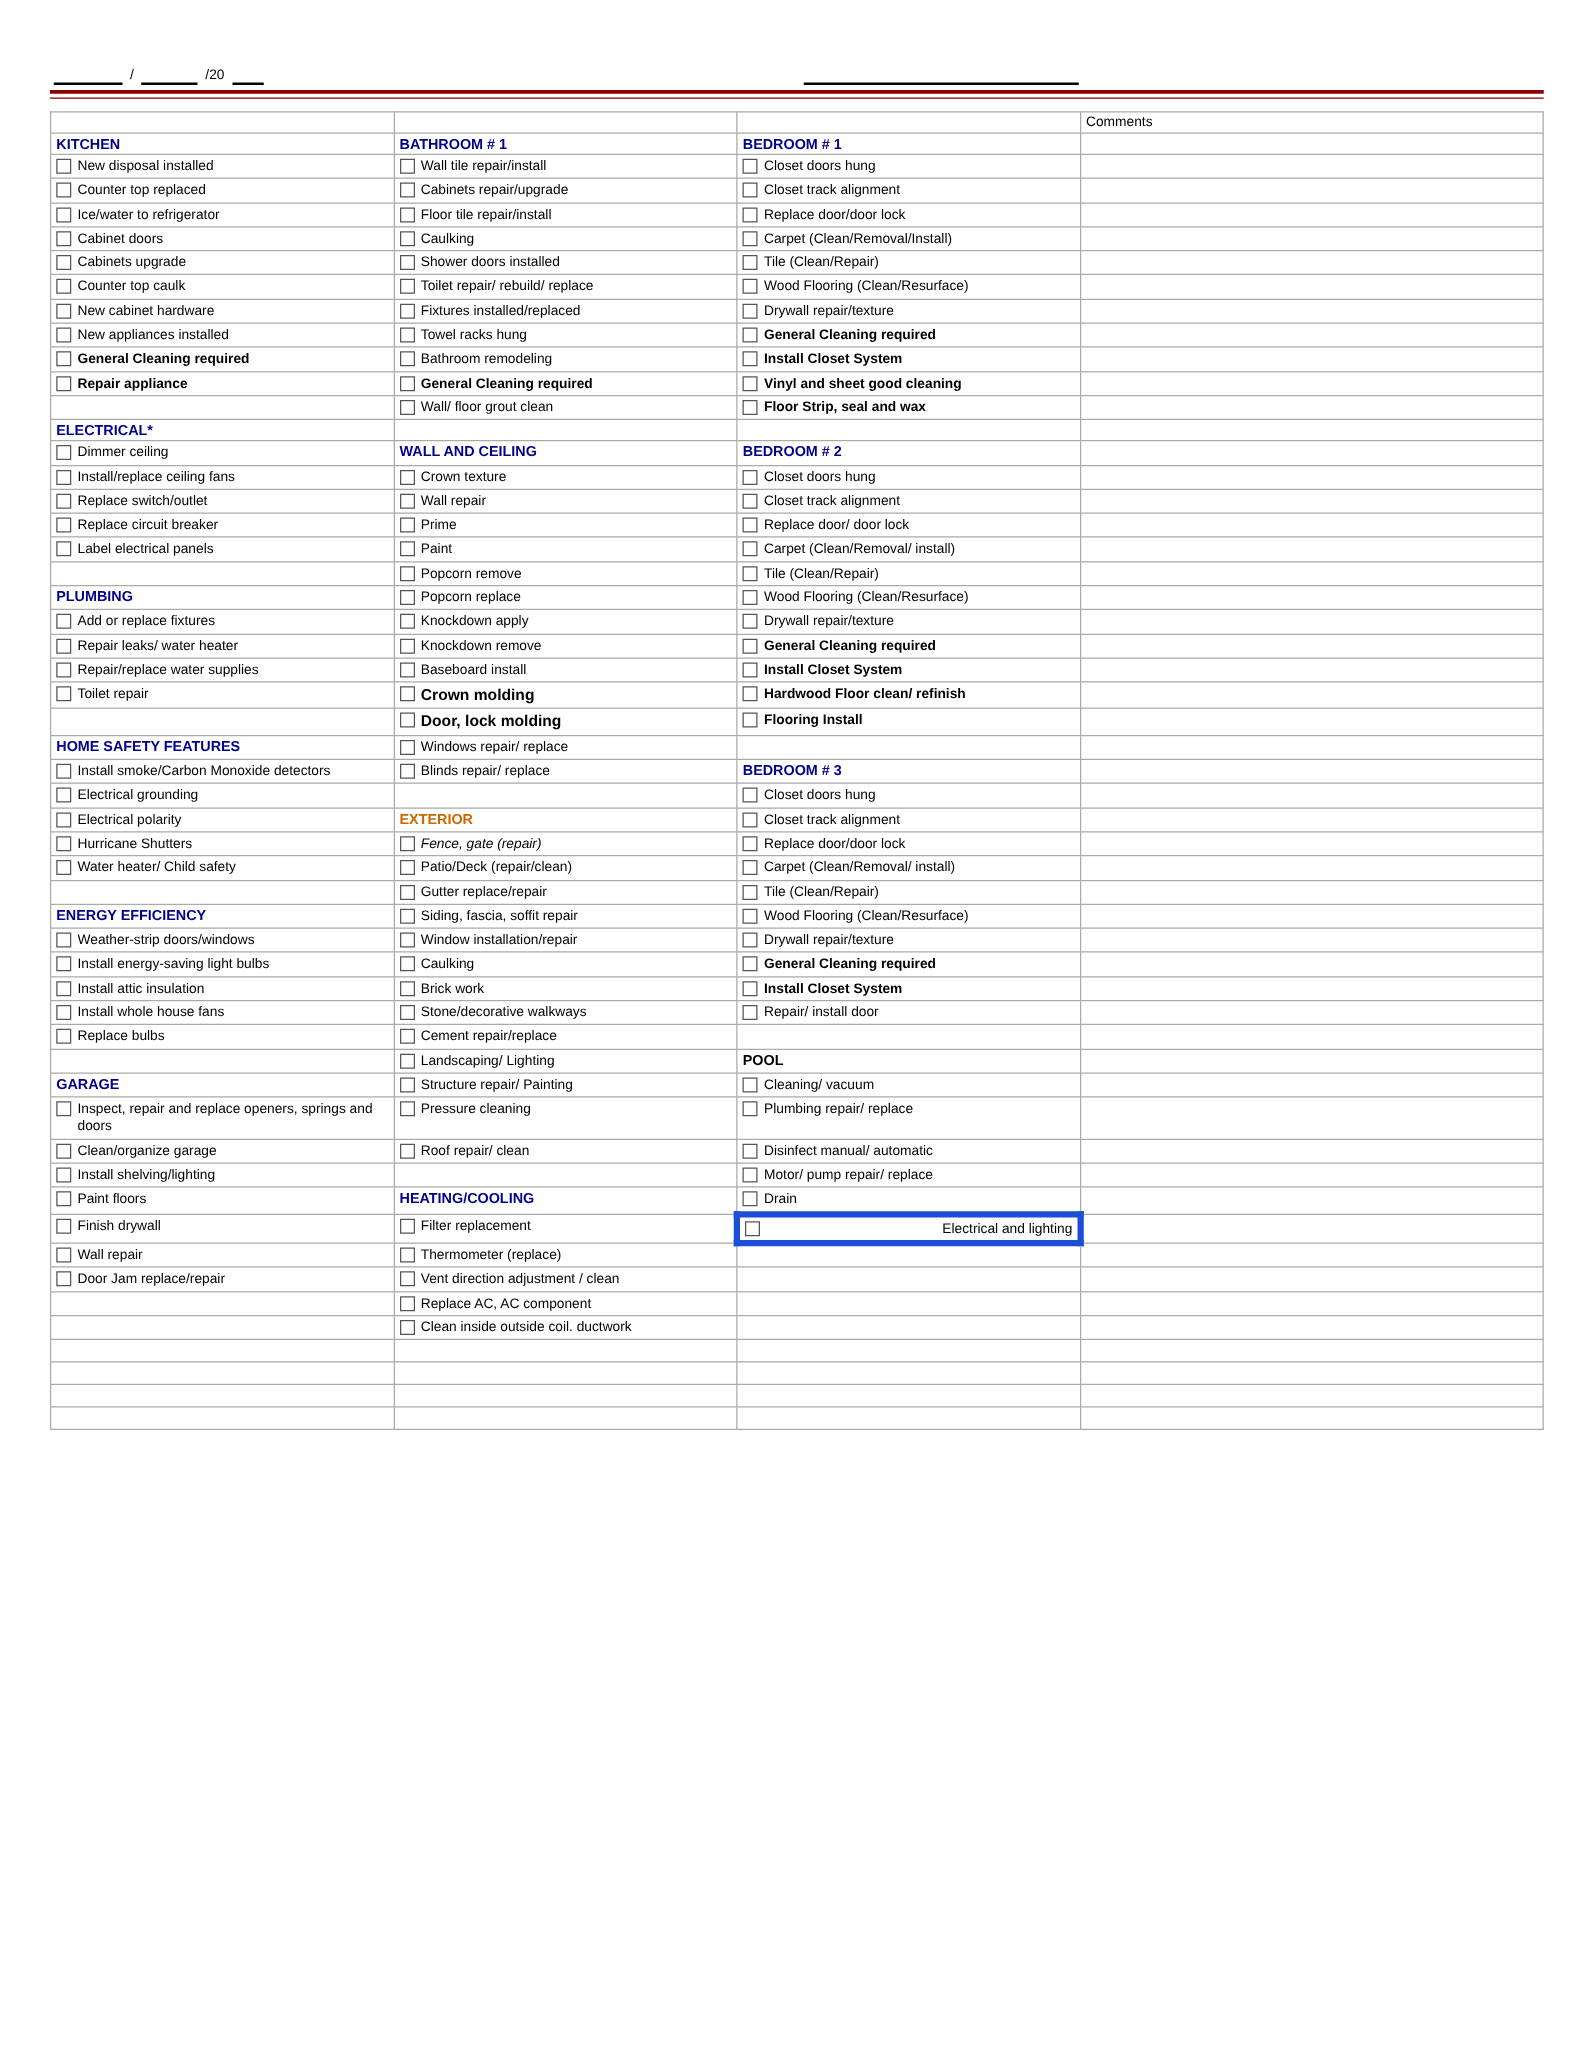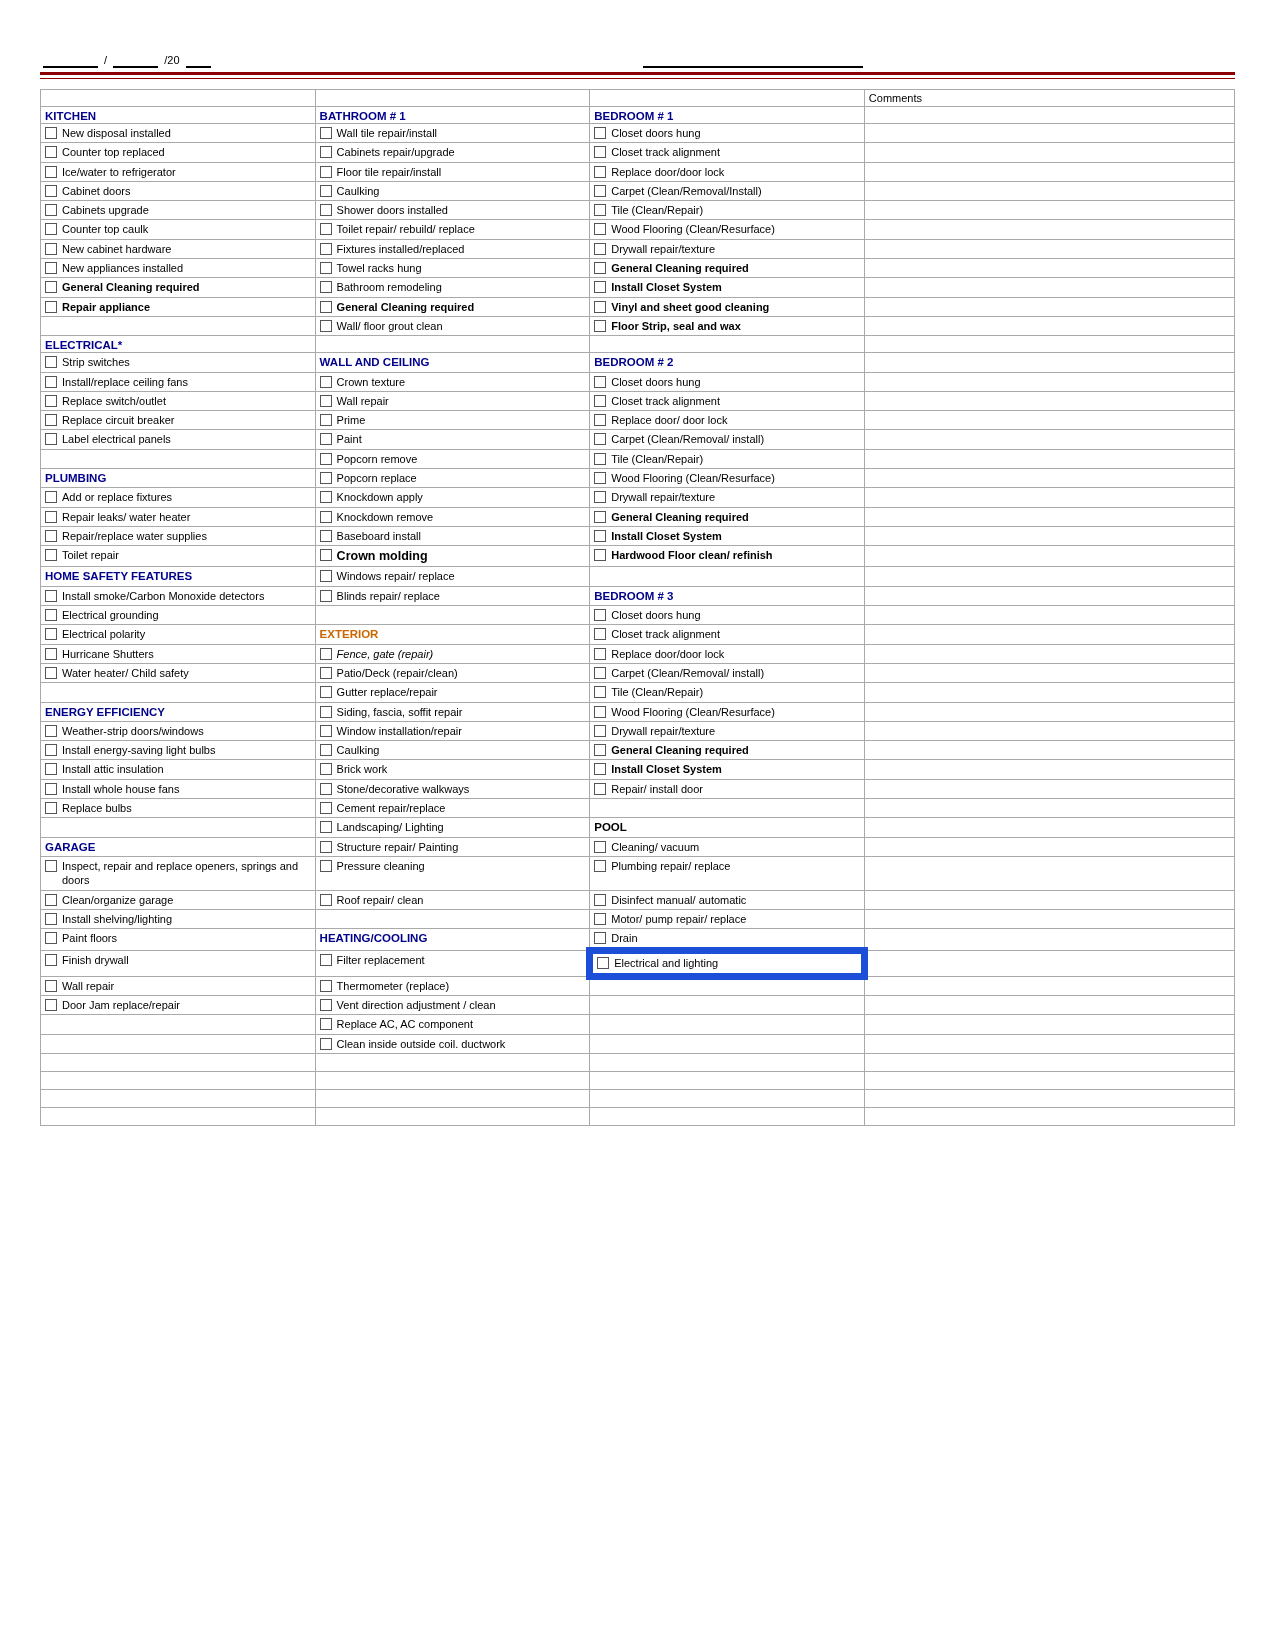--- a/index.html
+++ b/index.html
@@ -325,21 +325,21 @@
       <tr>
         <td style="border:1px solid #aaa; padding:3px 4px 1px 4px; font-weight:bold; color:#00008B; font-size:11.5px;">ELECTRICAL*</td>
         <td style="border:1px solid #aaa; padding:2px 4px; height:14px;"></td>
         <td style="border:1px solid #aaa; padding:2px 4px; height:14px;"></td>
         <td style="border:1px solid #aaa; padding:1px 4px;"></td>
       </tr>
       <tr>
         <td style="border:1px solid #aaa; padding:1px 4px;">
       <div class="row-item">
         <span class="checkbox"></span>
-        <span class="item-text" style="">Strip switches</span>
+        <span class="item-text" style="">Dimmer ceiling</span>
       </div>
     </td>
         <td style="border:1px solid #aaa; padding:3px 4px 1px 4px; font-weight:bold; color:#00008B; font-size:11.5px;">WALL AND CEILING</td>
         <td style="border:1px solid #aaa; padding:3px 4px 1px 4px; font-weight:bold; color:#00008B; font-size:11.5px;">BEDROOM # 2</td>
         <td style="border:1px solid #aaa; padding:1px 4px;"></td>
       </tr>
       <tr>
         <td style="border:1px solid #aaa; padding:1px 4px;">
       <div class="row-item">
         <span class="checkbox"></span>
@@ -533,20 +533,36 @@
     </td>
         <td style="border:1px solid #aaa; padding:1px 4px;">
       <div class="row-item">
         <span class="checkbox"></span>
         <span class="item-text" style="font-weight:bold;">Hardwood Floor clean/ refinish</span>
       </div>
     </td>
         <td style="border:1px solid #aaa; padding:1px 4px;"></td>
       </tr>
       <tr>
+        <td style="border:1px solid #aaa; padding:2px 4px; height:14px;"></td>
+        <td style="border:1px solid #aaa; padding:1px 4px;">
+      <div class="row-item">
+        <span class="checkbox"></span>
+        <span class="item-text" style="font-weight:bold;font-size:12.5px;">Door, lock molding</span>
+      </div>
+    </td>
+        <td style="border:1px solid #aaa; padding:1px 4px;">
+      <div class="row-item">
+        <span class="checkbox"></span>
+        <span class="item-text" style="font-weight:bold;">Flooring Install</span>
+      </div>
+    </td>
+        <td style="border:1px solid #aaa; padding:1px 4px;"></td>
+      </tr>
+      <tr>
         <td style="border:1px solid #aaa; padding:3px 4px 1px 4px; font-weight:bold; color:#00008B; font-size:11.5px;">HOME SAFETY FEATURES</td>
         <td style="border:1px solid #aaa; padding:1px 4px;">
       <div class="row-item">
         <span class="checkbox"></span>
         <span class="item-text" style="">Windows repair/ replace</span>
       </div>
     </td>
         <td style="border:1px solid #aaa; padding:2px 4px; height:14px;"></td>
         <td style="border:1px solid #aaa; padding:1px 4px;"></td>
       </tr>
@@ -879,21 +895,21 @@
         <span class="checkbox"></span>
         <span class="item-text" style="">Finish drywall</span>
       </div>
     </td>
         <td style="border:1px solid #aaa; padding:1px 4px;">
       <div class="row-item">
         <span class="checkbox"></span>
         <span class="item-text" style="">Filter replacement</span>
       </div>
     </td>
-        <td style="border:7px solid #1d4ed8; padding:1px 4px;">
+        <td style="border:5px solid #1d4ed8; padding:1px 4px;text-align:right;">
       <div class="row-item">
         <span class="checkbox"></span>
         <span class="item-text" style="">Electrical and lighting</span>
       </div>
     </td>
         <td style="border:1px solid #aaa; padding:1px 4px;"></td>
       </tr>
       <tr>
         <td style="border:1px solid #aaa; padding:1px 4px;">
       <div class="row-item">

